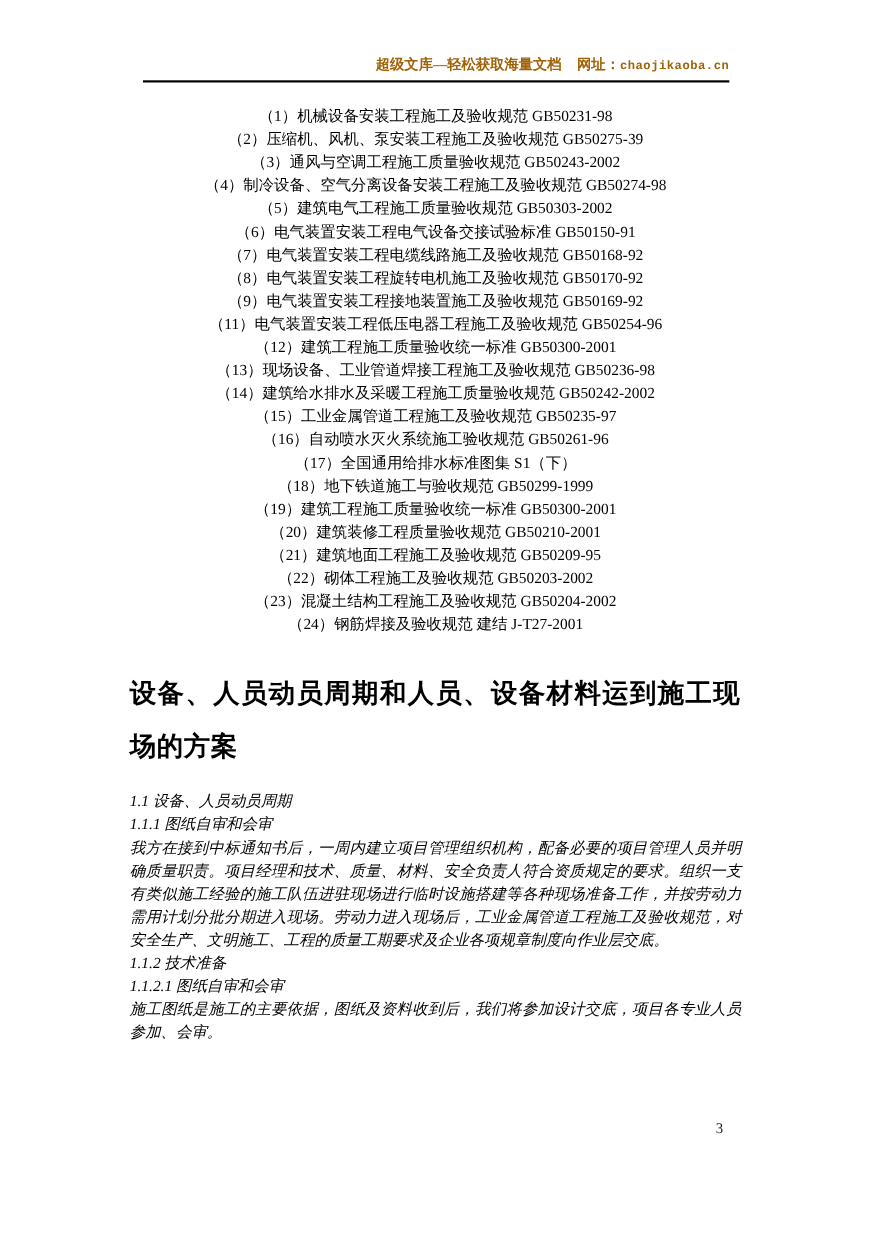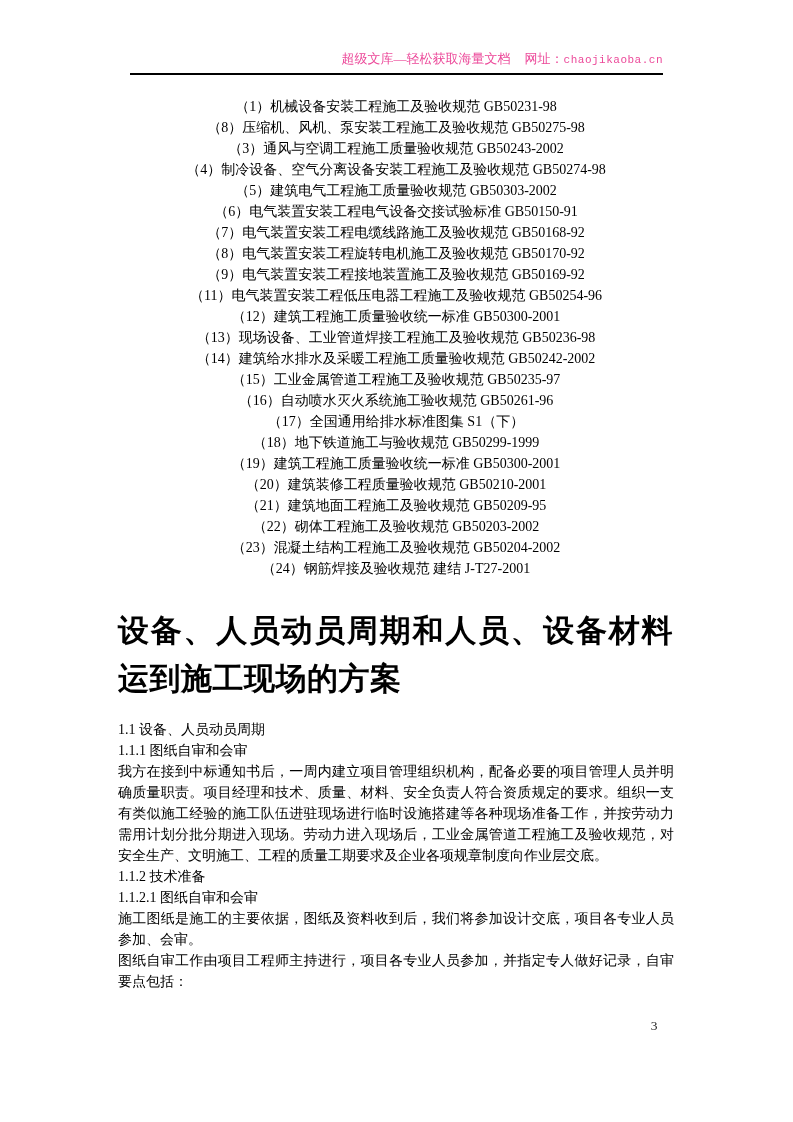--- a/index.html
+++ b/index.html
@@ -10,46 +10,46 @@
     color: #000000;
     position: relative;
     overflow: hidden;
   }
   .sheet { position: relative; width: 793px; height: 1122px; background: #ffffff; }
 
   
   .header-text {
     position: absolute; top: 50px; left: 130px; width: 533px;
     text-align: right; font-size: 13px; line-height: 18px;
-    white-space: nowrap; color: #ec4899;
+    white-space: nowrap; color: #a16207; font-weight: bold;
   }
   .header-gap { display: inline-block; width: 14px; }
   .header-url {
     font-family: "Liberation Mono", "DejaVu Sans Mono", monospace;
     font-size: 11px; letter-spacing: 0.5px;
   }
   .header-rule {
     position: absolute; top: 73px; left: 130px; width: 533px; height: 2px;
     background: #000000;
   }
 
   
   .content { position: absolute; top: 96px; left: 118px; width: 556px; }
 
   .spec-list { font-size: 14px; line-height: 21px; text-align: center; }
   .spec-item { white-space: nowrap; }
 
   h1.doc-title {
-    font-size: 31px; line-height: 48px; font-weight: bold;
+    font-size: 24px; line-height: 48px; font-weight: bold;
     letter-spacing: 0.5px;
     margin: 28px 1px 16px 0;
     text-align: justify;
   }
 
-  .sect, .body-p { font-size: 14px; line-height: 21px; }
+  .sect, .body-p { font-size: 14px; line-height: 21px; font-style: italic; }
   .body-p { text-align: justify; }
 
   
   .page-number {
     position: absolute; top: 1018px; left: 634px; width: 40px;
     text-align: center; font-size: 13.5px; color: #1a1a1a;
   }
 </style>
 </head>
 <body>
@@ -59,21 +59,21 @@
   <div class="header-text">
     <span>超级文库—轻松获取海量文档</span><span class="header-gap"></span><span>网址：</span><span class="header-url">chaojikaoba.cn</span>
   </div>
   <div class="header-rule"></div>
 
   <div class="content">
 
     <div class="spec-list">
 
     <div class="spec-item">（1）机械设备安装工程施工及验收规范 GB50231-98</div>
-        <div class="spec-item">（8）压缩机、风机、泵安装工程施工及验收规范 GB50275-98</div>
+        <div class="spec-item">（2）压缩机、风机、泵安装工程施工及验收规范 GB50275-39</div>
         <div class="spec-item">（3）通风与空调工程施工质量验收规范 GB50243-2002</div>
         <div class="spec-item">（4）制冷设备、空气分离设备安装工程施工及验收规范 GB50274-98</div>
         <div class="spec-item">（5）建筑电气工程施工质量验收规范 GB50303-2002</div>
         <div class="spec-item">（6）电气装置安装工程电气设备交接试验标准 GB50150-91</div>
         <div class="spec-item">（7）电气装置安装工程电缆线路施工及验收规范 GB50168-92</div>
         <div class="spec-item">（8）电气装置安装工程旋转电机施工及验收规范 GB50170-92</div>
         <div class="spec-item">（9）电气装置安装工程接地装置施工及验收规范 GB50169-92</div>
         <div class="spec-item">（11）电气装置安装工程低压电器工程施工及验收规范 GB50254-96</div>
         <div class="spec-item">（12）建筑工程施工质量验收统一标准 GB50300-2001</div>
         <div class="spec-item">（13）现场设备、工业管道焊接工程施工及验收规范 GB50236-98</div>
@@ -91,19 +91,18 @@
       </div>
 
     <h1 class="doc-title">设备、人员动员周期和人员、设备材料运到施工现场的方案</h1>
 
     <div class="sect">1.1 设备、人员动员周期</div>
     <div class="sect">1.1.1 图纸自审和会审</div>
     <p class="body-p">我方在接到中标通知书后，一周内建立项目管理组织机构，配备必要的项目管理人员并明确质量职责。项目经理和技术、质量、材料、安全负责人符合资质规定的要求。组织一支有类似施工经验的施工队伍进驻现场进行临时设施搭建等各种现场准备工作，并按劳动力需用计划分批分期进入现场。劳动力进入现场后，工业金属管道工程施工及验收规范，对安全生产、文明施工、工程的质量工期要求及企业各项规章制度向作业层交底。</p>
     <div class="sect">1.1.2 技术准备</div>
     <div class="sect">1.1.2.1 图纸自审和会审</div>
     <p class="body-p">施工图纸是施工的主要依据，图纸及资料收到后，我们将参加设计交底，项目各专业人员参加、会审。</p>
-    <p class="body-p">图纸自审工作由项目工程师主持进行，项目各专业人员参加，并指定专人做好记录，自审要点包括：</p>
 
   </div>
 
   <div class="page-number">3</div>
 
 </div>
 
 </body></html>

